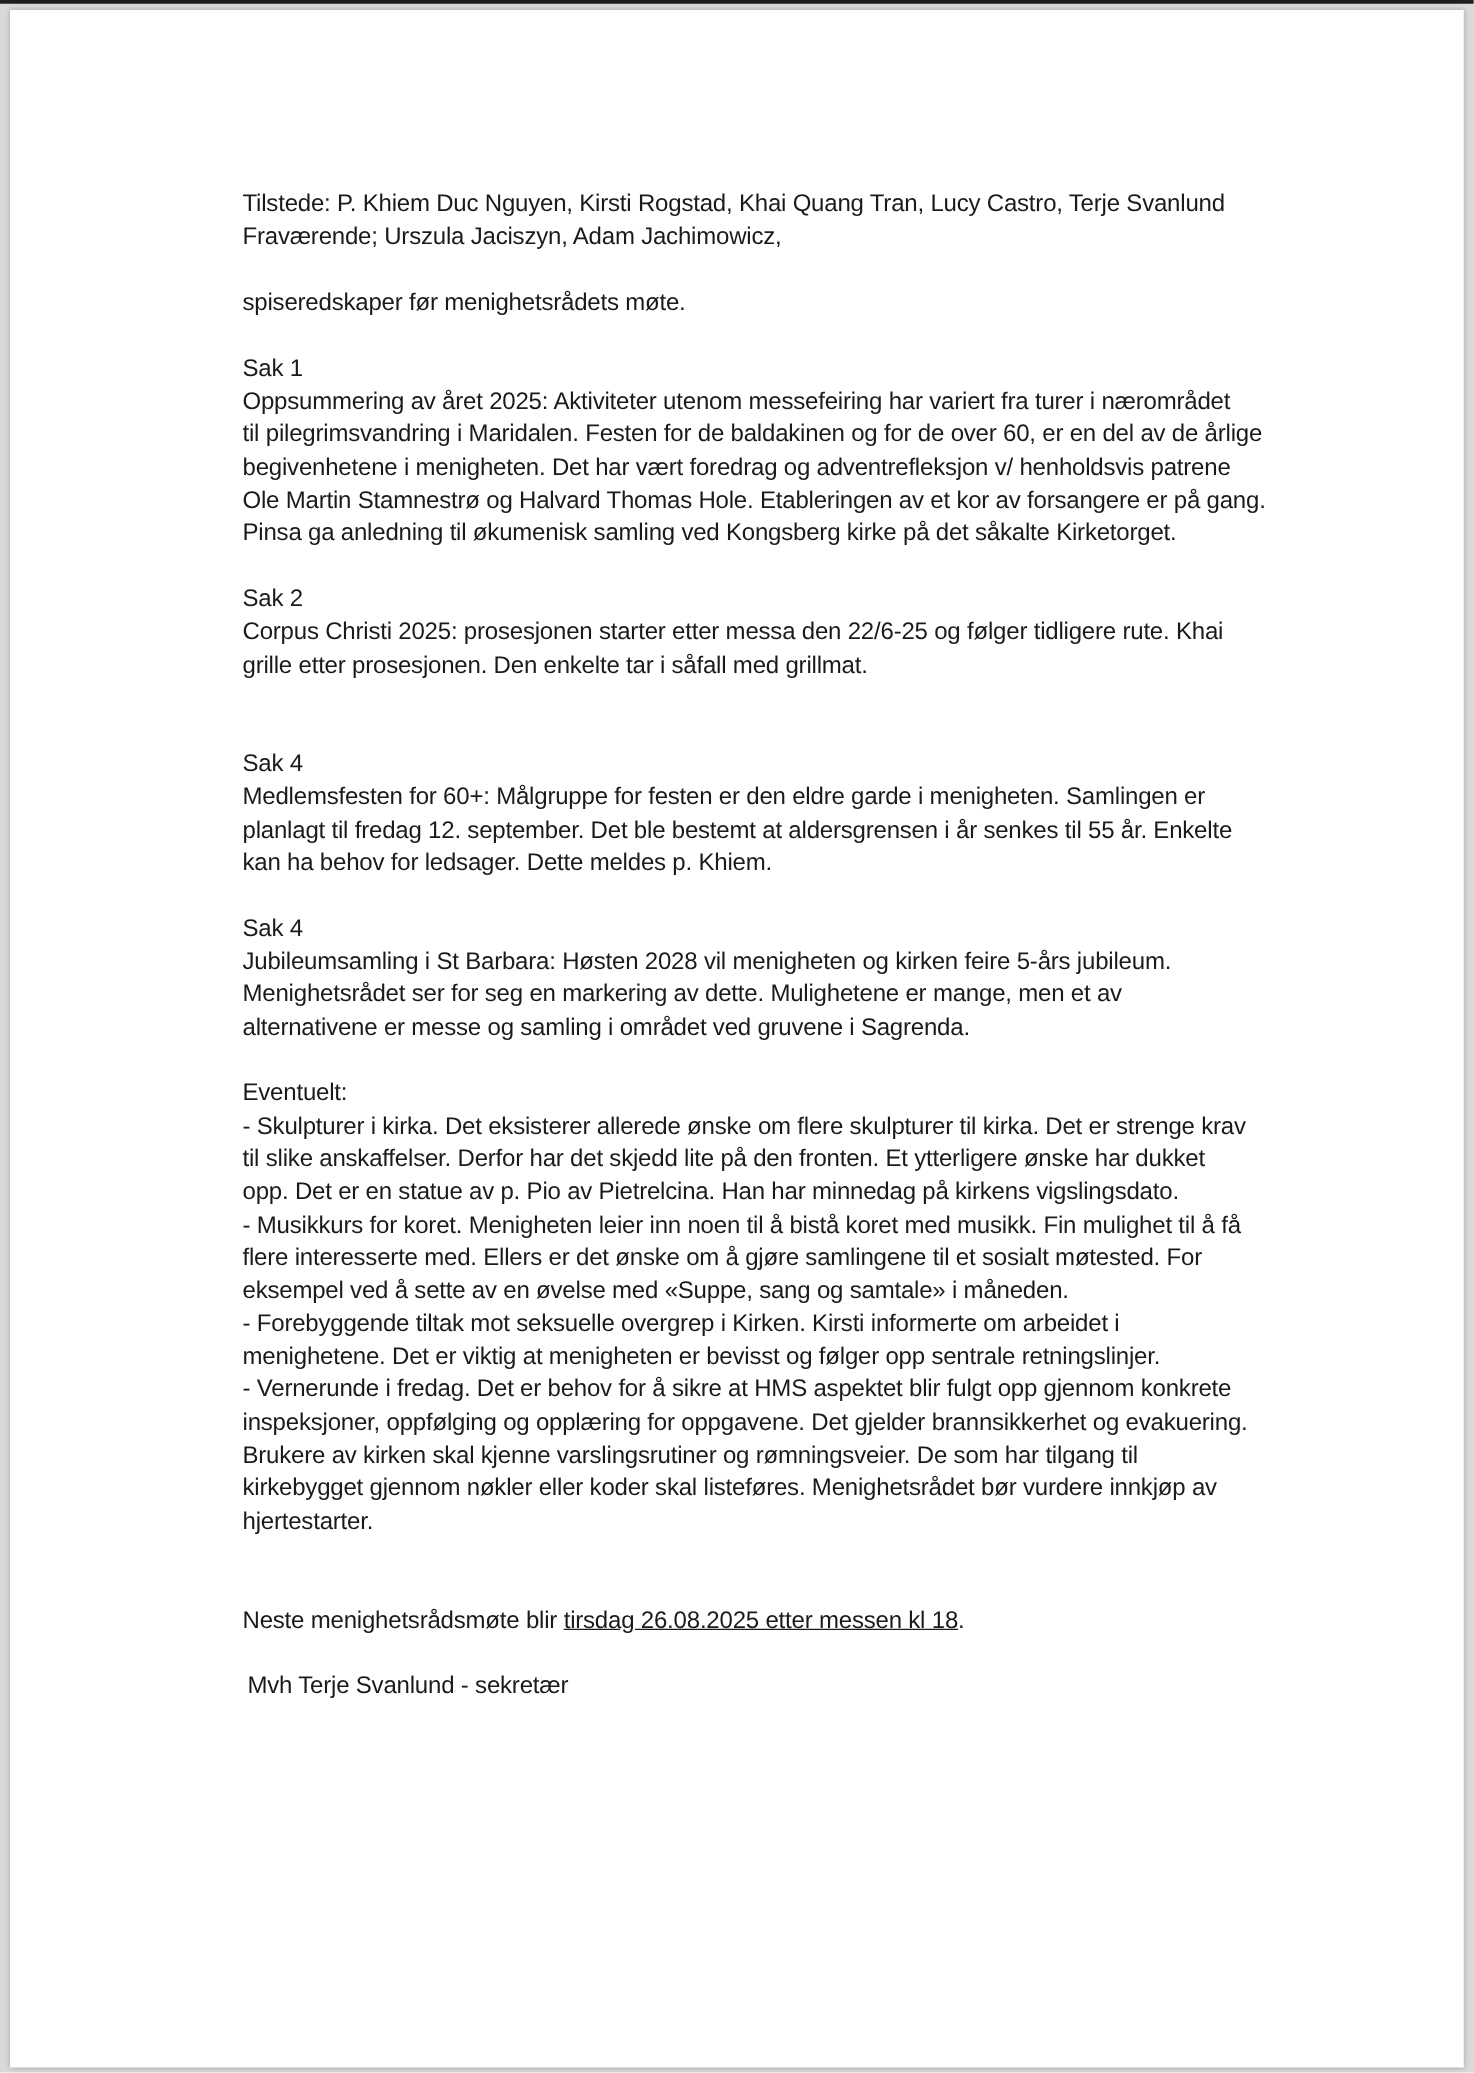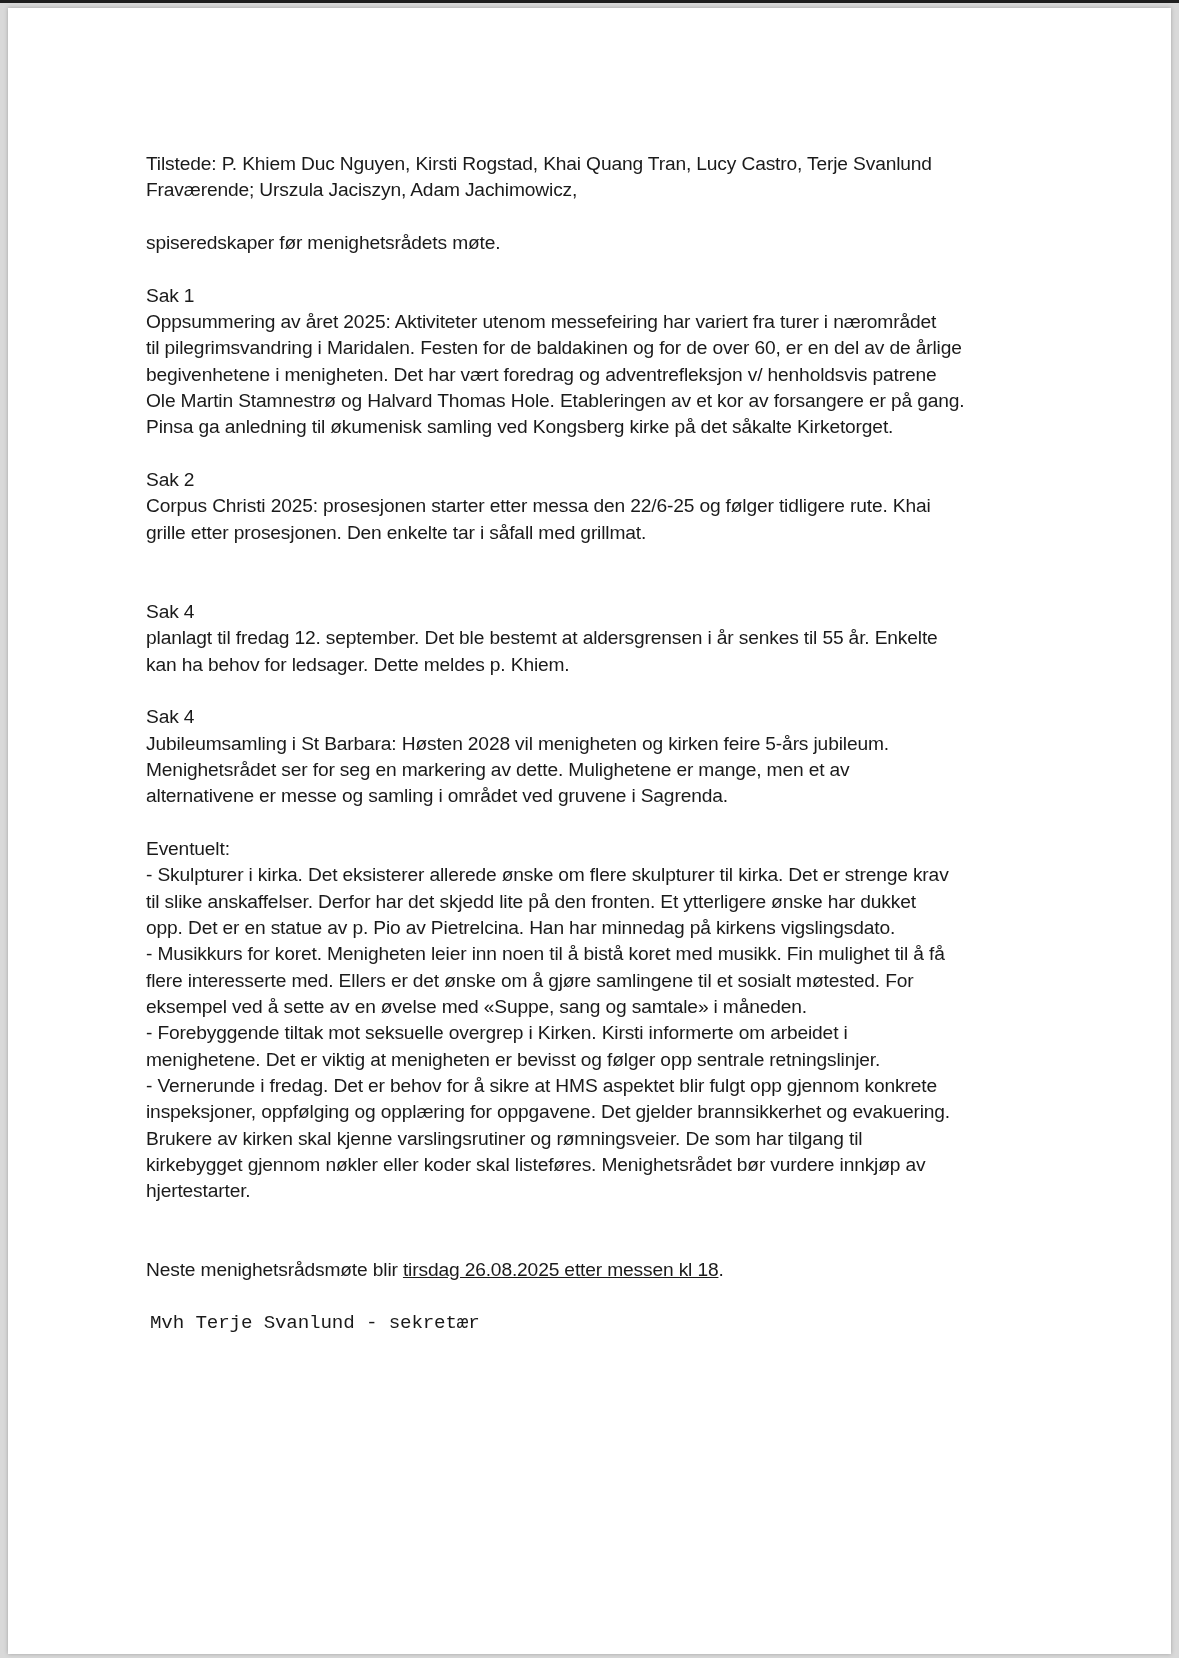--- a/index.html
+++ b/index.html
@@ -10,25 +10,25 @@
   }
   .topbar { position: absolute; left: 0; top: 0; width: 1179px; height: 3px; background: #1e1e1e; }
   .page {
     position: absolute; left: 8px; top: 8px; width: 1163px; height: 1646px;
     background: #ffffff; box-shadow: 0 0 4px rgba(0,0,0,0.25);
   }
   .content {
     position: absolute; left: 138px; top: 143px; width: 900px;
     color: #1a1a1a; font-size: 19.2px; line-height: 26.35px; letter-spacing: -0.15px;
   }
-  .line { white-space: pre; display: block; height: 26.35px; }
+  .line { white-space: pre; display: block; height: 26.35px; margin-left: 48px; }
   .gap { height: 26.35px; }
   .gap2 { height: 52.7px; }
   .emph { text-decoration: underline; }
-  .sign { padding-left: 4px; font-family: Liberation Mono, monospace; }
+  .sign { padding-left: 4px; }
 </style>
 </head>
 <body>
 
 <div class="topbar"></div>
 
 <div class="page">
   <div class="content">
 
     <div>
@@ -56,20 +56,21 @@
       <span class="line">Sak 2</span>
       <span class="line">Corpus Christi 2025: prosesjonen starter etter messa den 22/6-25 og følger tidligere rute. Khai</span>
       <span class="line">grille etter prosesjonen. Den enkelte tar i såfall med grillmat.</span>
     </div>
     <div class="gap"></div>
 
     <div class="gap"></div>
 
     <div>
       <span class="line">Sak 4</span>
+      <span class="line">Medlemsfesten for 60+: Målgruppe for festen er den eldre garde i menigheten. Samlingen er</span>
       <span class="line">planlagt til fredag 12. september. Det ble bestemt at aldersgrensen i år senkes til 55 år. Enkelte</span>
       <span class="line">kan ha behov for ledsager. Dette meldes p. Khiem.</span>
     </div>
     <div class="gap"></div>
 
     <div>
       <span class="line">Sak 4</span>
       <span class="line">Jubileumsamling i St Barbara: Høsten 2028 vil menigheten og kirken feire 5-års jubileum.</span>
       <span class="line">Menighetsrådet ser for seg en markering av dette. Mulighetene er mange, men et av</span>
       <span class="line">alternativene er messe og samling i området ved gruvene i Sagrenda.</span>

